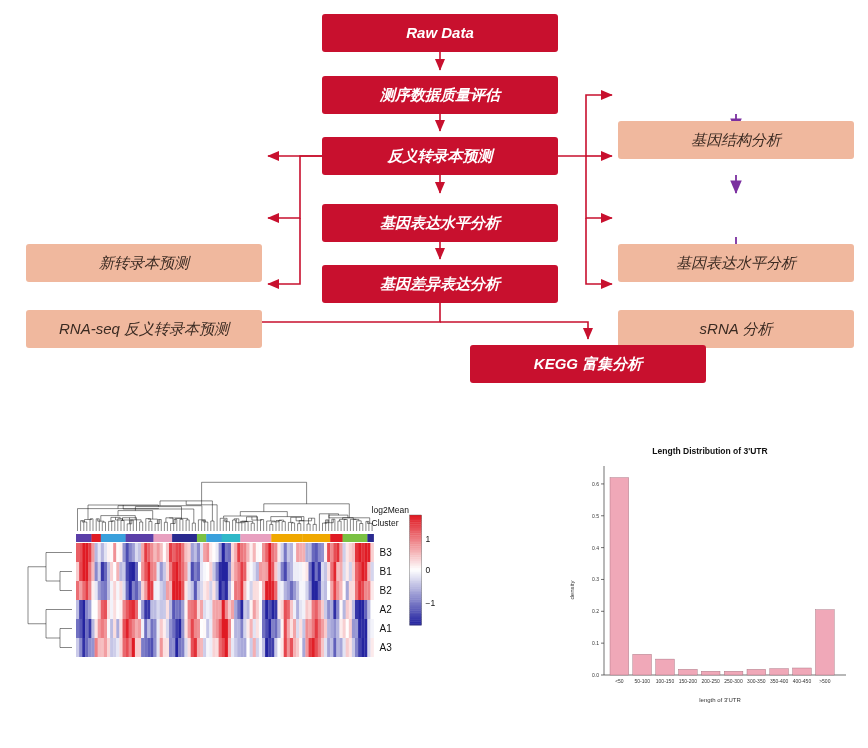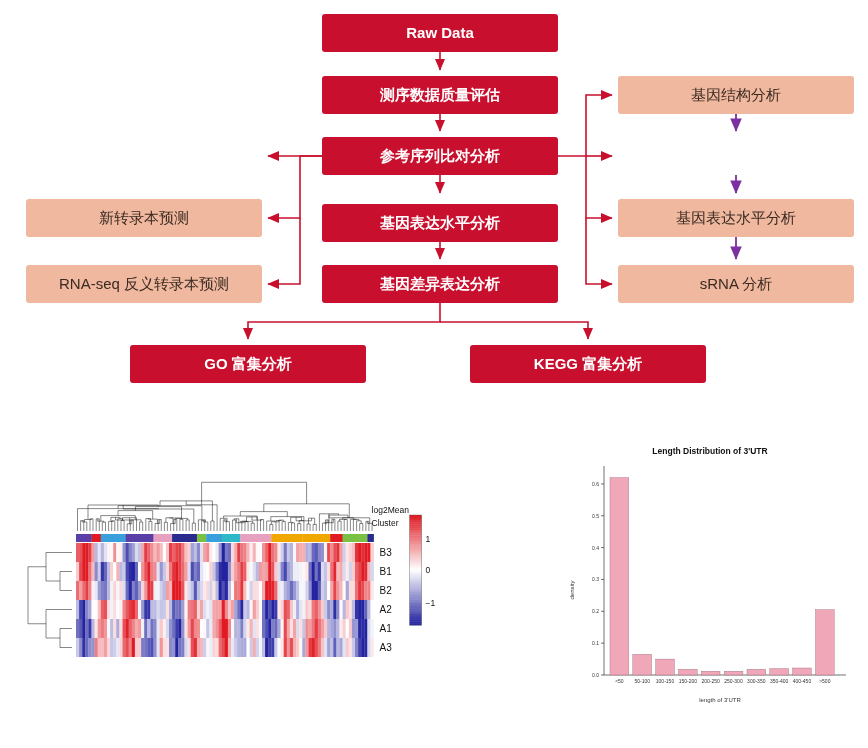--- a/index.html
+++ b/index.html
@@ -3,32 +3,32 @@
 <meta charset="utf-8">
 <style>
   html,body{margin:0;padding:0;}
   body{
     width:868px;height:748px;
     background:#ffffff;
     font-family:"Liberation Sans","DejaVu Sans",sans-serif;
     position:relative;
     overflow:hidden;
   }
-  .flow{position:absolute;left:0;top:0;width:860px;height:400px;}
+  .flow{position:absolute;left:0;top:0;width:860px;height:400px;font-style:italic;}
   .node{
     position:absolute;
     box-sizing:border-box;
     display:flex;align-items:center;justify-content:center;
     text-align:center;
     font-size:15px;
     border-radius:3px;
     line-height:1.2;
   }
   .node.red{background:#c8102e;color:#ffffff;font-weight:600;}
-  .node.pink{background:#f0b89e;color:#3a2a22;}
+  .node.pink{background:#f0b89e;color:#3a2a22;margin-top:45px;}
   svg.arrows{position:absolute;left:0;top:0;width:868px;height:400px;pointer-events:none;}
 
   .figures{position:absolute;left:0;top:400px;width:868px;height:348px;}
 
   
   .heatmap-wrap{position:absolute;left:20px;top:48px;width:420px;height:260px;}
   .legend-label{font-size:8.5px;fill:#111;}
   .row-label{font-size:10px;fill:#111;}
 
   
@@ -70,32 +70,31 @@
     <line x1="736" y1="114" x2="736" y2="131" stroke="#7b2fa0" stroke-width="1.8" marker-end="url(#arrPurple)"></line>
     <line x1="736" y1="175" x2="736" y2="193" stroke="#7b2fa0" stroke-width="1.8" marker-end="url(#arrPurple)"></line>
     <line x1="736" y1="237" x2="736" y2="259" stroke="#7b2fa0" stroke-width="1.8" marker-end="url(#arrPurple)"></line>
 
     <path d="M440,303 L440,322 L248,322 L248,339" fill="none" stroke="#c8102e" stroke-width="1.6" marker-end="url(#arrRed)"></path>
     <path d="M440,322 L588,322 L588,339" fill="none" stroke="#c8102e" stroke-width="1.6" marker-end="url(#arrRed)"></path>
   </svg>
 
   <div class="node red" style="left:322px;top:14px;width:236px;height:38px;">Raw Data</div>
   <div class="node red" style="left:322px;top:76px;width:236px;height:38px;">测序数据质量评估</div>
-  <div class="node red" style="left:322px;top:137px;width:236px;height:38px;">参考序列比对分析</div>
+  <div class="node red" style="left:322px;top:137px;width:236px;height:38px;">反义转录本预测</div>
   <div class="node red" style="left:322px;top:204px;width:236px;height:38px;">基因表达水平分析</div>
   <div class="node red" style="left:322px;top:265px;width:236px;height:38px;">基因差异表达分析</div>
 
   <div class="node pink" style="left:26px;top:199px;width:236px;height:38px;">新转录本预测</div>
   <div class="node pink" style="left:26px;top:265px;width:236px;height:38px;">RNA-seq 反义转录本预测</div>
 
   <div class="node pink" style="left:618px;top:76px;width:236px;height:38px;">基因结构分析</div>
   <div class="node pink" style="left:618px;top:199px;width:236px;height:38px;">基因表达水平分析</div>
   <div class="node pink" style="left:618px;top:265px;width:236px;height:38px;">sRNA 分析</div>
 
-  <div class="node red" style="left:130px;top:345px;width:236px;height:38px;">GO 富集分析</div>
   <div class="node red" style="left:470px;top:345px;width:236px;height:38px;">KEGG 富集分析</div>
 </div>
 
 <div class="figures">
 
   <div class="heatmap-wrap">
     <svg width="420" height="300" viewBox="0 0 420 300">
 
       <g id="colDendro" stroke="#111" stroke-width="0.5" fill="none">
           <path d="M60.6,83.0 L60.6,72.6 L63.8,72.6 L63.8,83.0"></path>

